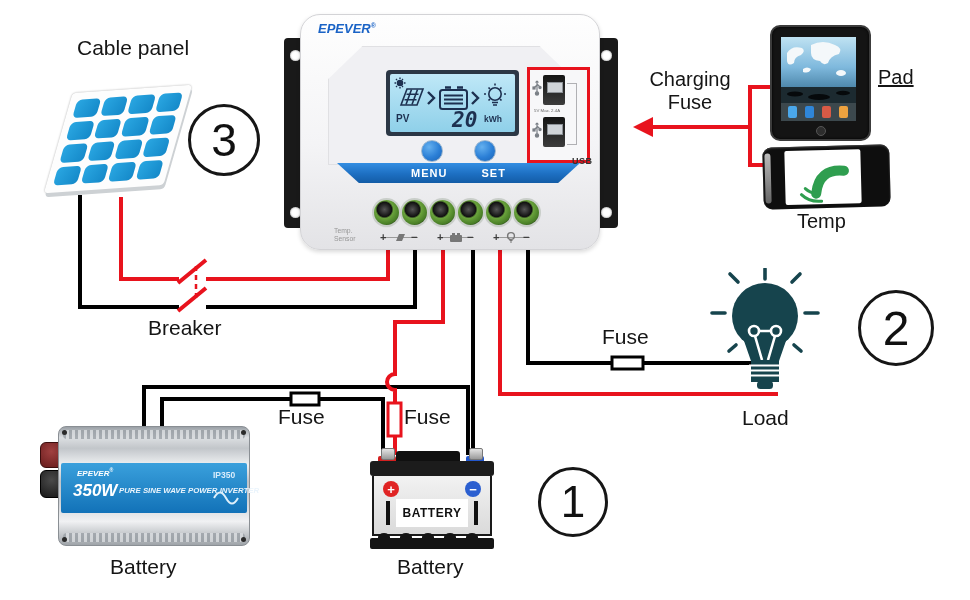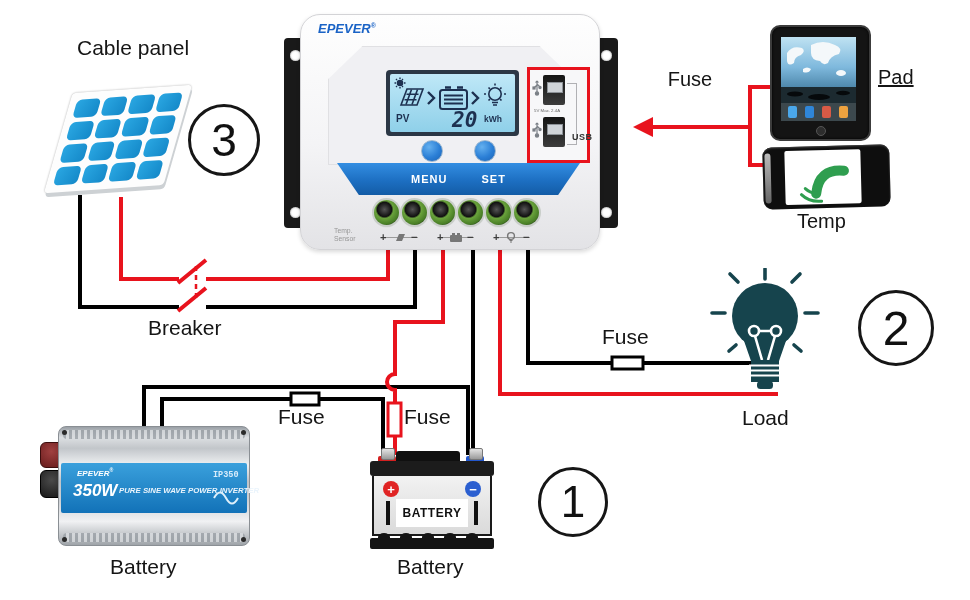--- a/index.html
+++ b/index.html
@@ -18,21 +18,21 @@
             background:linear-gradient(180deg,#fefefe 0%,#f4f4f6 55%,#e3e3e6 100%);
             border:1px solid #d3d3d6;box-shadow:0 2px 4px rgba(0,0,0,.15);}
   .faceplate{position:absolute;left:328px;top:46px;width:244px;height:117px;background:#f0f0f3;
              border:1px solid #e0e0e3;clip-path:polygon(14% 0,86% 0,100% 28%,100% 100%,0 100%,0 28%);}
   .lcd-frame{position:absolute;left:386px;top:70px;width:133px;height:66px;background:#2b3745;border-radius:4px;}
   .lcd-screen{position:absolute;left:390px;top:74px;width:125px;height:58px;border-radius:2px;
               background:linear-gradient(180deg,#bfe8f7 0%,#a9ddf1 45%,#8fd0e9 100%);}
   .btn{position:absolute;width:20px;height:20px;border-radius:50%;
        background:radial-gradient(circle at 35% 30%,#64b0ef 0%,#2b7fd6 55%,#1b62b4 100%);
        border:1px solid #9db7cf;}
-  .bluebar{position:absolute;left:337px;top:163px;width:243px;height:32px;
+  .bluebar{position:absolute;left:337px;top:163px;width:243px;height:20px;
            background:linear-gradient(180deg,#338ee2 0%,#1d6fc2 55%,#135ca6 100%);
            clip-path:polygon(0 0,100% 0,91% 100%,9% 100%);
            display:flex;align-items:center;justify-content:center;gap:34px;}
   .bluebar span{color:#fff;font-size:11px;font-weight:bold;letter-spacing:1px;}
   .usb-zone{position:absolute;left:527px;top:67px;width:57px;height:90px;border:3px solid #e8131d;background:#f7f7f9;}
   .usb-port{position:absolute;left:13px;width:22px;height:30px;border-radius:2px;
             background:linear-gradient(180deg,#141414,#3c3c3c);}
   .usb-port i{position:absolute;left:4px;top:7px;width:14px;height:9px;background:#cfd3d8;border:1px solid #8d9298;display:block;}
   .usb-bracket{position:absolute;left:37px;top:13px;width:9px;height:60px;border:1px solid #b0b0b4;border-left:none;}
   .term{position:absolute;top:200px;width:25px;height:25px;border-radius:50%;
@@ -169,21 +169,21 @@
     <svg class="abs" style="left:2px;top:51px;" width="10" height="18" viewBox="0 0 10 18">
       <g stroke="#7a7f86" stroke-width="1.2" fill="#7a7f86">
         <path fill="none" d="M5 2 V13 M5 6 L2 9 M5 5 L8 8"></path>
           <circle cx="5" cy="14.5" r="1.6"></circle>
           <circle cx="8" cy="8.5" r="1.1"></circle>
           <rect x="1" y="8" width="2" height="2"></rect>
           <path fill="none" d="M5 2 L3.6 3.6 M5 2 L6.4 3.6"></path>
       </g>
     </svg>
     <div class="abs tiny" style="left:4px;top:38px;font-size:7px;color:#666;transform:scale(.62);white-space:nowrap;">5V  Max. 2.4A</div>
-    <div class="abs" style="left:14px;top:62px;font-size:9px;font-weight:bold;color:#333;letter-spacing:.5px;padding-left:28px;">USB</div>
+    <div class="abs" style="left:14px;top:86px;font-size:9px;font-weight:bold;color:#333;letter-spacing:.5px;padding-left:28px;">USB</div>
   </div>
 
   <div class="term" style="left:374px;"></div>
   <div class="term" style="left:402px;"></div>
   <div class="term" style="left:430px;"></div>
   <div class="term" style="left:458px;"></div>
   <div class="term" style="left:486px;"></div>
   <div class="term" style="left:514px;"></div>
 
   <div class="tline" style="left:385px;width:33px;"></div>
@@ -317,21 +317,21 @@
       <i class="abs" style="left:3px;top:3px;width:5px;height:5px;background:#2b2b2b;border-radius:50%;"></i>
       <i class="abs" style="right:3px;top:3px;width:5px;height:5px;background:#2b2b2b;border-radius:50%;"></i>
       <i class="abs" style="left:3px;bottom:3px;width:5px;height:5px;background:#2b2b2b;border-radius:50%;"></i>
       <i class="abs" style="right:3px;bottom:3px;width:5px;height:5px;background:#2b2b2b;border-radius:50%;"></i>
       <div class="abs" style="left:2px;top:36px;width:186px;height:50px;background:linear-gradient(180deg,#3aa0dc,#1272b8);border-radius:2px;">
         <div class="abs" style="left:16px;top:4px;font-size:8px;font-style:italic;font-weight:bold;color:#fff;">
           <span>EPEVER</span><sup style="font-size:5px;">®</sup>
         </div>
         <div class="abs" style="left:12px;top:18px;font-size:17px;font-weight:bold;font-style:italic;color:#fff;">350W</div>
         <div class="abs tiny" style="left:58px;top:23px;font-size:8.5px;font-weight:bold;font-style:italic;color:#eaf4fc;white-space:nowrap;transform:scale(.92);">PURE SINE WAVE POWER INVERTER</div>
-        <div class="abs" style="left:152px;top:7px;font-size:8.5px;font-weight:bold;color:#d8ecfb;font-family:Liberation Mono, monospace;">IP350</div>
+        <div class="abs" style="left:152px;top:7px;font-size:8.5px;font-weight:bold;color:#d8ecfb;">IP350</div>
         <svg class="abs" style="left:152px;top:28px;" width="26" height="14" viewBox="0 0 26 14">
           <path d="M1 7 Q7 -4 13 7 Q19 18 25 7" fill="none" stroke="#dff0fb" stroke-width="2"></path>
         </svg>
       </div>
     </div>
   </div>
 
   <div class="step" style="left:188px;top:104px;width:66px;height:66px;font-size:46px;">
     <span>3</span>
   </div>
@@ -346,16 +346,17 @@
   <div class="lbl" style="left:148px;top:316px;">Breaker</div>
   <div class="lbl" style="left:602px;top:325px;">Fuse</div>
   <div class="lbl" style="left:278px;top:405px;">Fuse</div>
   <div class="lbl" style="left:404px;top:405px;">Fuse</div>
   <div class="lbl" style="left:742px;top:406px;">Load</div>
   <div class="lbl" style="left:110px;top:555px;">Battery</div>
   <div class="lbl" style="left:397px;top:555px;">Battery</div>
   <div class="lbl" style="left:878px;top:66px;font-size:20px;text-decoration:underline;">Pad</div>
   <div class="lbl" style="left:797px;top:210px;font-size:20px;">Temp</div>
   <div class="lbl" style="left:630px;top:68px;width:120px;text-align:center;font-size:20px;line-height:1.15;white-space:normal;">
+    <span style="display:block;">Charging</span>
     <span style="display:block;">Fuse</span>
   </div>
 
 </div>
 
 </body></html>

